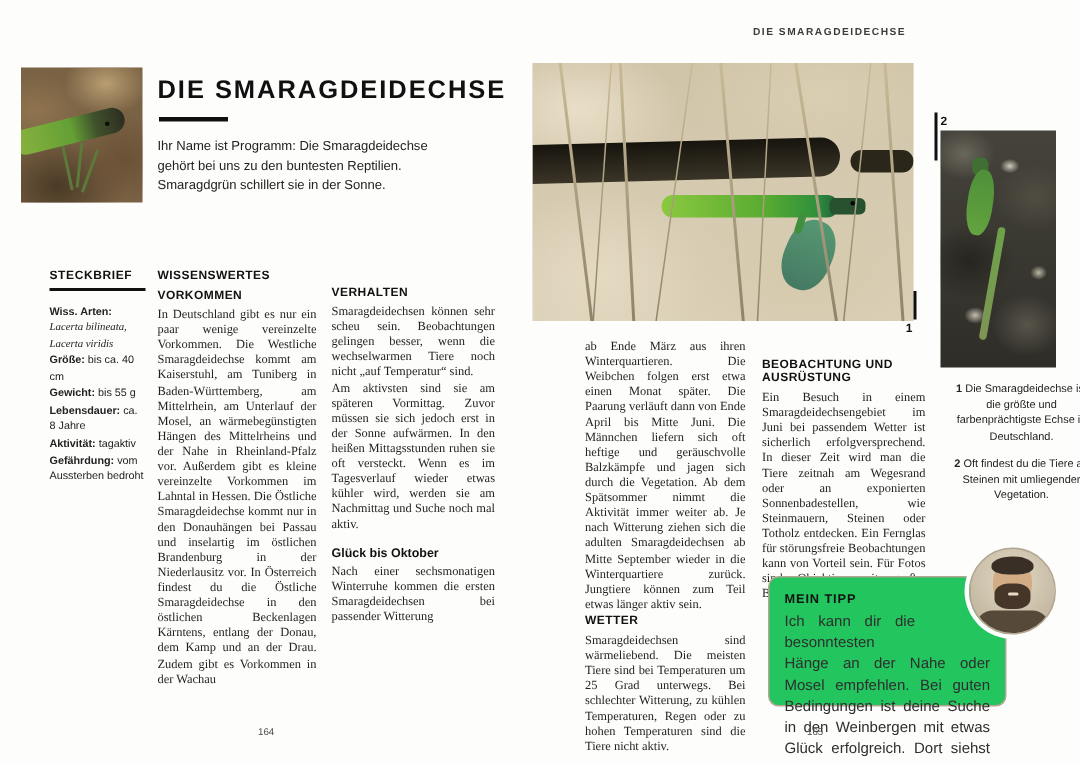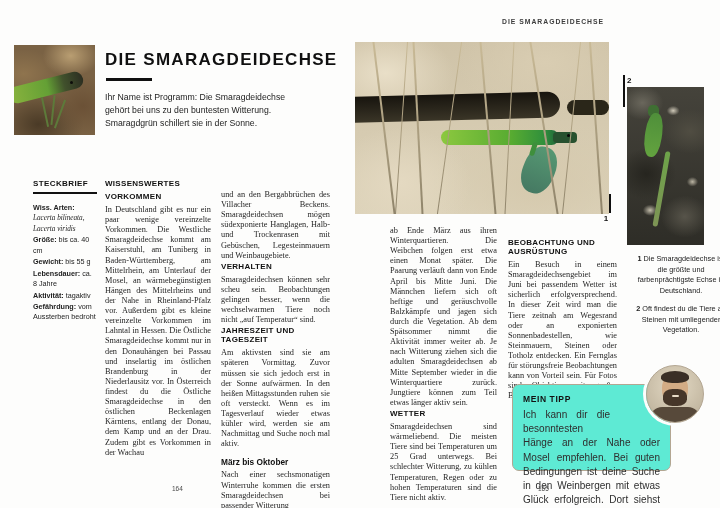--- a/index.html
+++ b/index.html
@@ -106,21 +106,21 @@
   .m2-line{left:623px;top:75px;height:32px;}
   .m2-num{position:absolute;left:627px;top:76px;font-size:8px;font-weight:bold;color:#101010;}
 
   
   .captions{position:absolute;left:620px;top:254px;width:92px;text-align:center;margin-left:15px;}
   .caption{font-size:7.3px;line-height:1.45;color:#222;margin-bottom:8px;}
   .cap-num{font-weight:bold;}
 
   
   .tipp{position:absolute;left:512px;top:384px;width:159px;height:87px;border:1.5px solid #b3a692;border-radius:7px;
-    box-sizing:border-box;padding:9px 10px 20px;background:#5eead4;}
+    box-sizing:border-box;padding:9px 10px 20px;background:#22c55e;}
   .tipp-spacer{float:right;width:50px;height:32px;}
   .tipp-heading{font-size:8.5px;font-weight:bold;letter-spacing:.6px;color:#111;margin-bottom:4px;}
   .tipp-body{font-size:10px;line-height:1.42;color:#2e2e2e;text-align:justify;}
   .avatar{position:absolute;left:646px;top:365px;width:56px;height:56px;border-radius:50%;
     border:1.5px solid #b3a692;box-shadow:0 0 0 3px #fdfdfc;overflow:hidden;
     background:radial-gradient(circle at 50% 35%,#e3d9c4,#b7ab94);}
   .av-shoulders{position:absolute;left:3px;bottom:-9px;width:50px;height:24px;border-radius:12px 12px 0 0;background:#57493a;}
   .av-head{position:absolute;left:15px;top:8px;width:26px;height:30px;border-radius:45%;background:#d3ac85;}
   .av-hair{position:absolute;left:14px;top:5px;width:28px;height:12px;border-radius:50% 50% 40% 40%;background:#3a2f26;}
   .av-beard{position:absolute;left:16px;top:23px;width:24px;height:17px;border-radius:40%;background:#463629;}
@@ -136,47 +136,45 @@
   <div class="photo photo-left">
     <div class="pl-lizard"></div>
     <div class="pl-eye"></div>
     <div class="pl-sprig s1"></div>
     <div class="pl-sprig s2"></div>
     <div class="pl-sprig s3"></div>
   </div>
 
   <h1 class="title" style="margin:0;">DIE SMARAGDEIDECHSE</h1>
   <div class="title-rule"></div>
-  <p class="intro" style="margin:0;">Ihr Name ist Programm: Die Smaragdeidechse gehört bei uns zu den buntesten Witterung. Smaragdgrün schillert sie in der Sonne.</p>
+  <p class="intro" style="margin:0;">Ihr Name ist Programm: Die Smaragdeidechse gehört bei uns zu den buntesten Reptilien. Smaragdgrün schillert sie in der Sonne.</p>
 
   <div class="steckbrief">
     <div class="sb-heading">STECKBRIEF</div>
     <div class="sb-list">
       <div class="sb-item"><b>Wiss. Arten:</b> <span class="sci">Lacerta bilineata, Lacerta viridis</span></div>
       <div class="sb-item"><b>Größe:</b> <span>bis ca. 40 cm</span></div>
       <div class="sb-item"><b>Gewicht:</b> <span>bis 55 g</span></div>
       <div class="sb-item"><b>Lebensdauer:</b> <span>ca. 8 Jahre</span></div>
       <div class="sb-item"><b>Aktivität:</b> <span>tagaktiv</span></div>
       <div class="sb-item"><b>Gefährdung:</b> <span>vom Aussterben bedroht</span></div>
     </div>
   </div>
 
   <div class="col col1">
     <div class="sec-heading">WISSENSWERTES</div>
     <div class="sec-heading">VORKOMMEN</div>
     <div class="body-text">In Deutschland gibt es nur ein paar wenige vereinzelte Vorkommen. Die Westliche Smaragdeidechse kommt am Kaiserstuhl, am Tuniberg in Baden-Württemberg, am Mittelrhein, am Unterlauf der Mosel, an wärmebegünstigten Hängen des Mittelrheins und der Nahe in Rheinland-Pfalz vor. Außerdem gibt es kleine vereinzelte Vorkommen im Lahntal in Hessen. Die Östliche Smaragdeidechse kommt nur in den Donauhängen bei Passau und inselartig im östlichen Brandenburg in der Niederlausitz vor. In Österreich findest du die Östliche Smaragdeidechse in den östlichen Beckenlagen Kärntens, entlang der Donau, dem Kamp und an der Drau. Zudem gibt es Vorkommen in der Wachau</div>
   </div>
 
   <div class="col col2">
-    <div class="body-text">und an den Bergabbrüchen des Villacher Beckens. Smaragdeidechsen mögen südexponierte Hanglagen, Halb- und Trockenrasen mit Gebüschen, Legesteinmauern und Weinbaugebiete.</div>
     <div class="sec-heading">VERHALTEN</div>
     <div class="body-text">Smaragdeidechsen können sehr scheu sein. Beobachtungen gelingen besser, wenn die wechselwarmen Tiere noch nicht „auf Temperatur“ sind.</div>
-    <div class="sec-heading">JAHRESZEIT UND TAGESZEIT</div>
     <div class="body-text">Am aktivsten sind sie am späteren Vormittag. Zuvor müssen sie sich jedoch erst in der Sonne aufwärmen. In den heißen Mittagsstunden ruhen sie oft versteckt. Wenn es im Tagesverlauf wieder etwas kühler wird, werden sie am Nachmittag und Suche noch mal aktiv.</div>
-    <div class="subhead">März bis Oktober</div>
+    <div class="subhead">Glück bis Oktober</div>
     <div class="body-text">Nach einer sechsmonatigen Winterruhe kommen die ersten Smaragdeidechsen bei passender Witterung</div>
   </div>
 
   <div class="photo photo-main">
     <div class="pm-crevice"></div>
     <div class="pm-crevice2"></div>
     <div class="pm-tailshadow"></div>
     <div class="pm-lizard-body"></div>
     <div class="pm-lizard-head"></div>
     <div class="pm-eye"></div>

